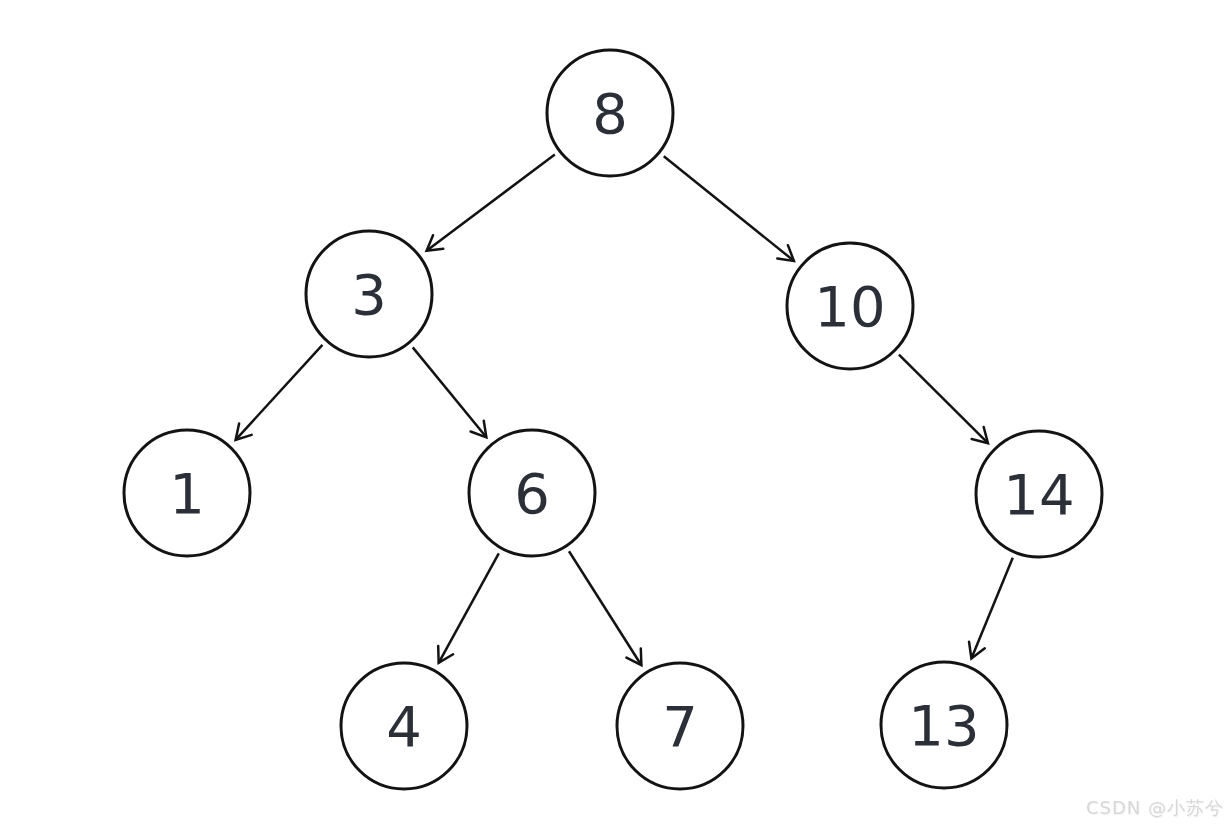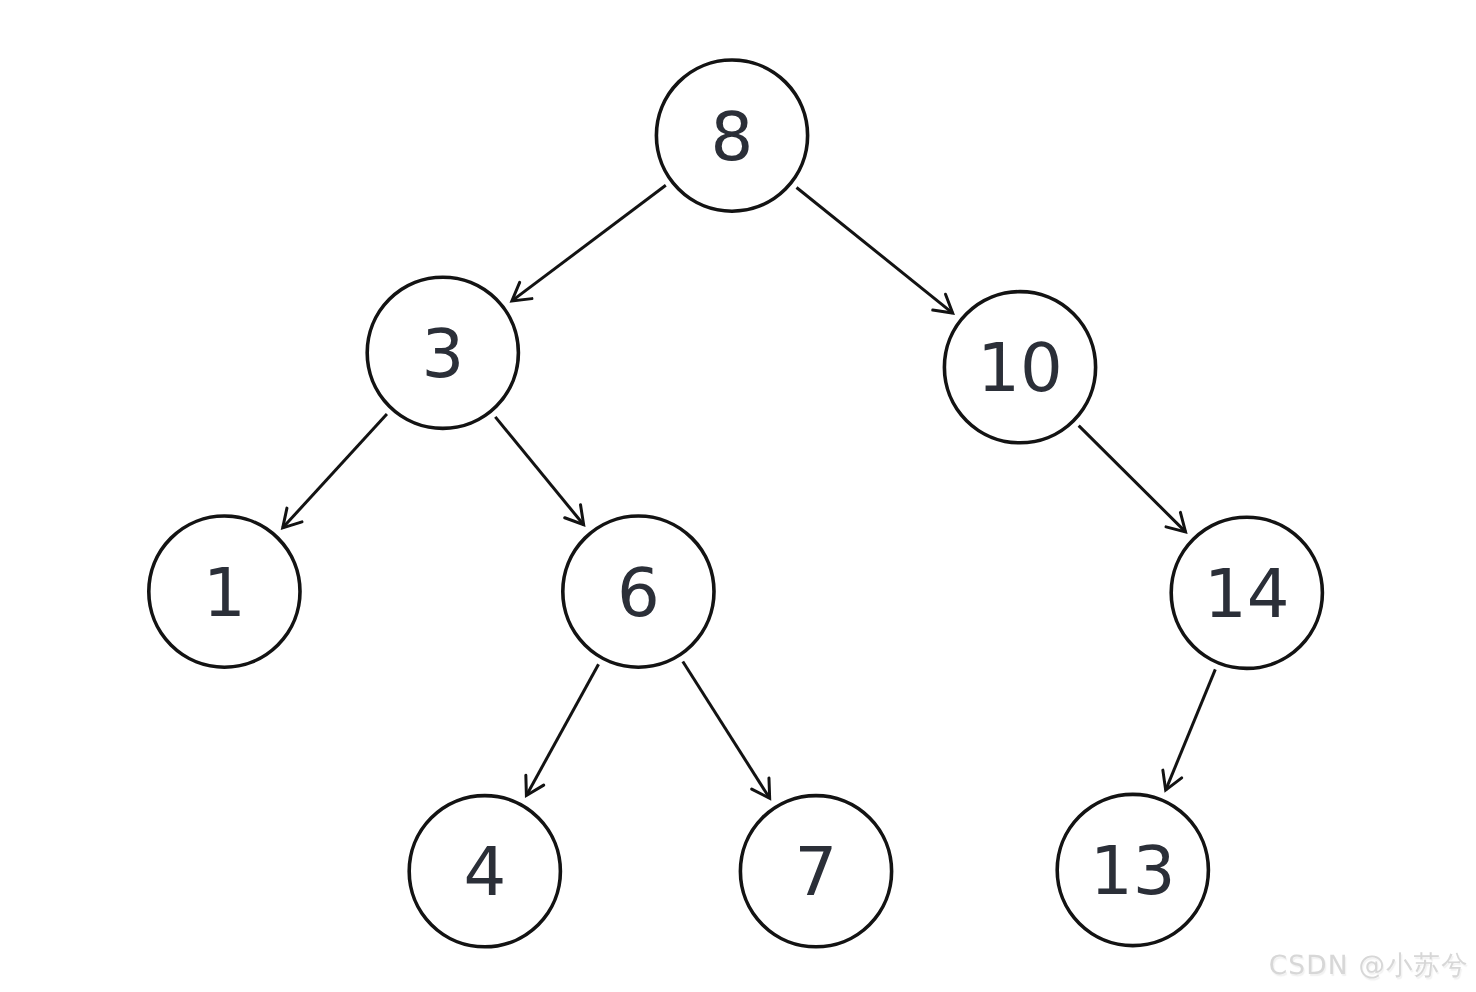--- a/index.html
+++ b/index.html
@@ -25,21 +25,21 @@
   }
   .node-label {
     font-family: "DejaVu Sans", "Liberation Sans", sans-serif;
     font-size: 56px;
     font-weight: 400;
   }
   .watermark {
     position: absolute;
     right: 6px;
     bottom: 7px;
-    font-size: 22px;
+    font-size: 18px;
     letter-spacing: 1px;
     font-family: "DejaVu Sans", "Liberation Sans", sans-serif;
     text-shadow: -1px -1px 1px #ffffff, 1px 1px 1px rgba(0,0,0,0.06);
     user-select: none;
   }
 </style>
 </head>
 <body>
 
 <div class="canvas" style="background: rgb(255, 255, 255);">

